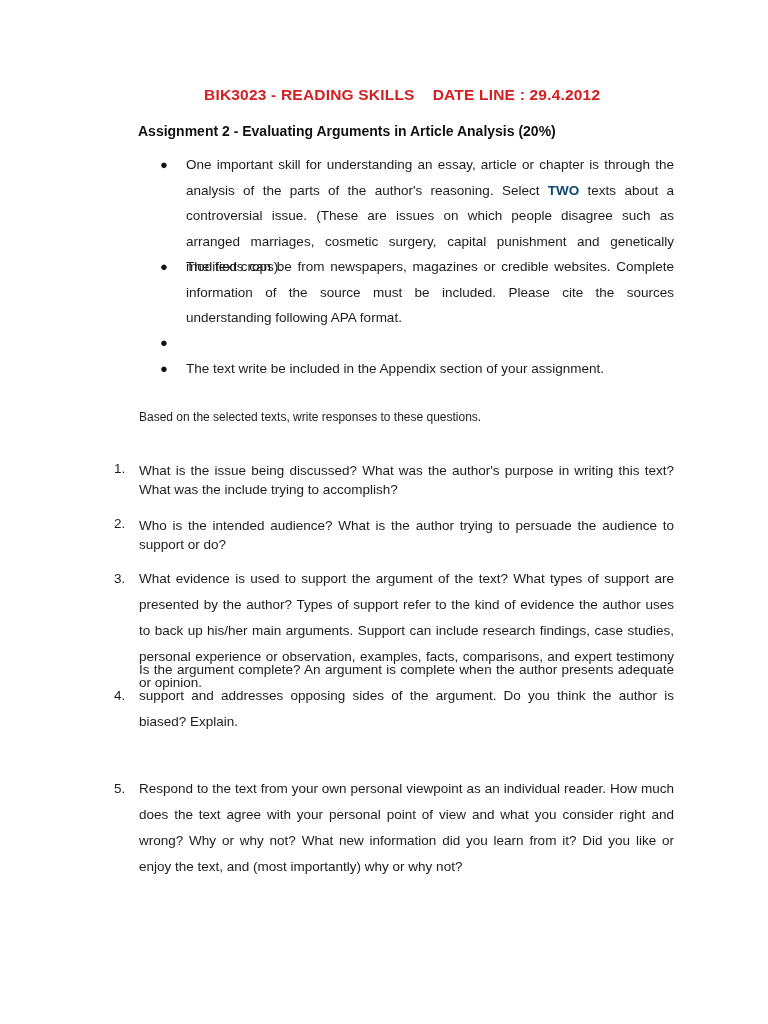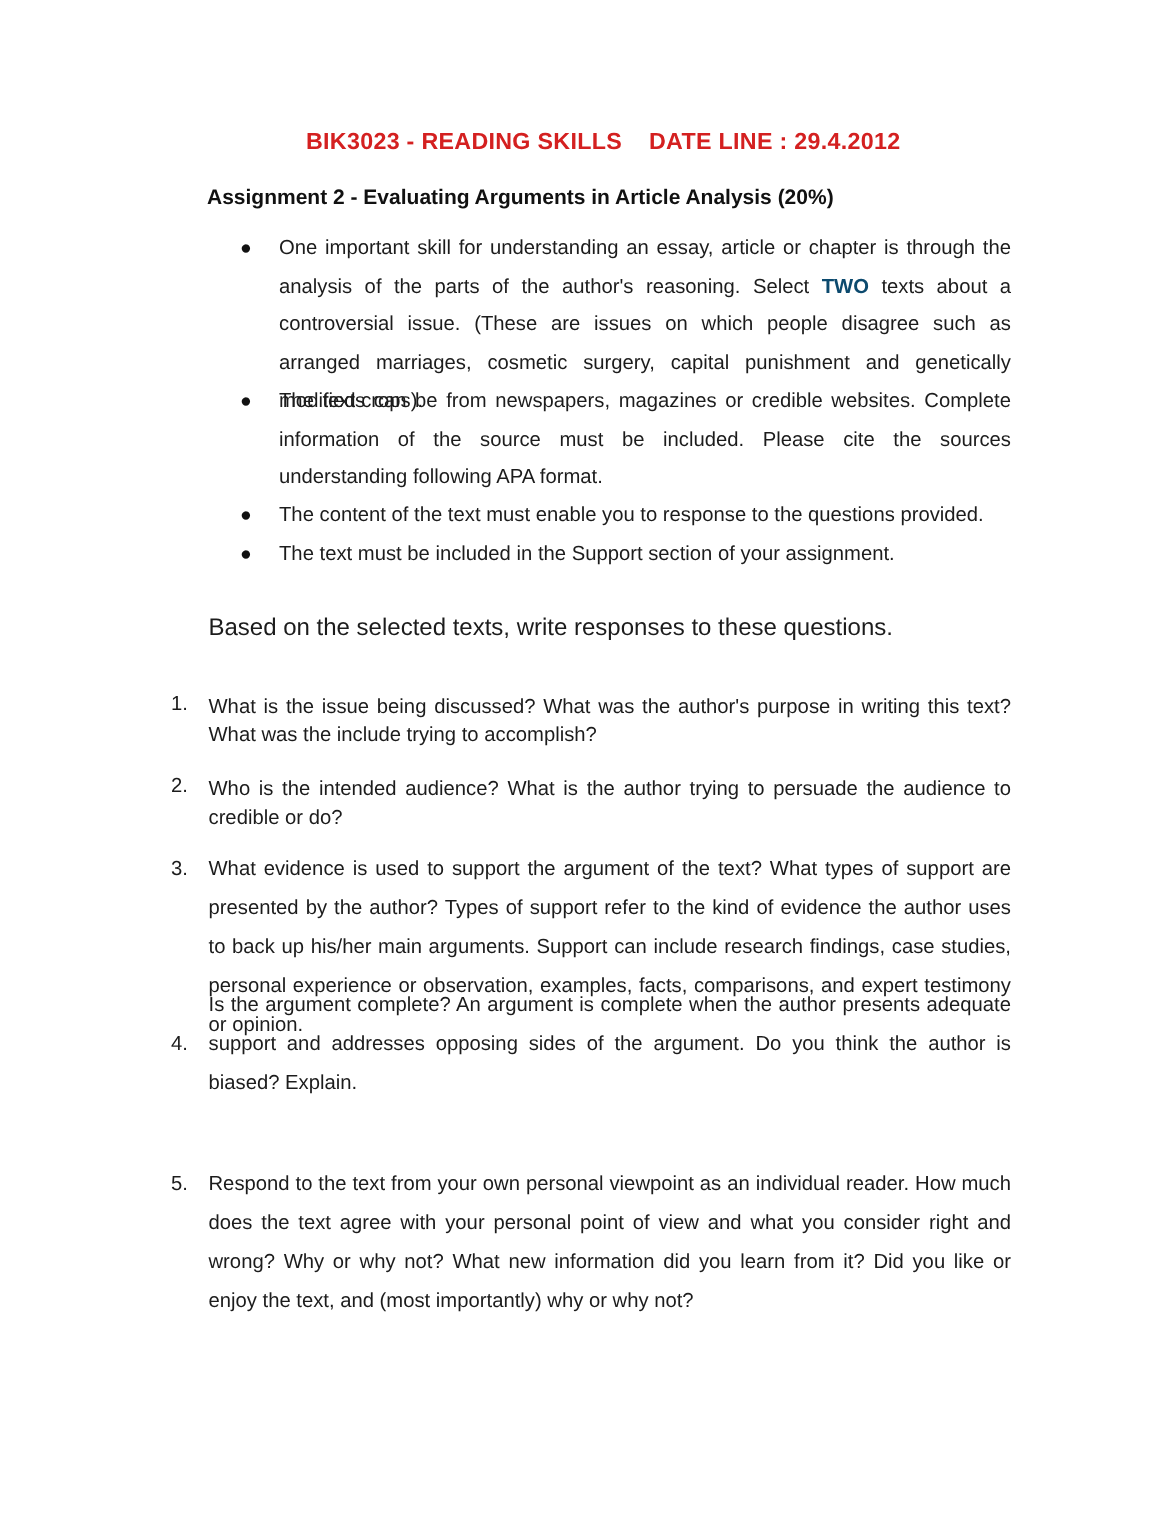--- a/index.html
+++ b/index.html
@@ -16,21 +16,21 @@
       position: absolute; left: 138px; top: 123px; font-size: 14px; font-weight: bold; color: #111;
     }
     .bullet {
       position: absolute; left: 186px; width: 488px; font-size: 13.5px; line-height: 25.5px;
       text-align: justify; color: #1c1c1c;
     }
     .bullet-dot {
       position: absolute; left: 160px; font-size: 13px; line-height: 25.5px; color: #111;
     }
     .intro {
-      position: absolute; left: 139px; top: 410px; font-size: 16px; color: #1c1c1c;
+      position: absolute; left: 139px; top: 410px; font-size: 12px; color: #1c1c1c;
     }
     .qnum {
       position: absolute; left: 114px; font-size: 13.5px; color: #1c1c1c;
     }
     .qtext {
       position: absolute; left: 139px; width: 535px; font-size: 13.5px;
       text-align: justify; color: #1c1c1c;
     }
     b.em { font-weight: bold; color: #0c4a6e; }
   </style>
@@ -42,32 +42,31 @@
   <div class="title">BIK3023 - READING SKILLS    DATE LINE : 29.4.2012</div>
   <div class="subtitle">Assignment 2 - Evaluating Arguments in Article Analysis (20%)</div>
 
   <div class="bullet-dot" style="top:152px;">●</div>
   <div class="bullet" style="top:152px;"><span>One important skill for understanding an essay, article or chapter is through the analysis of the parts of the author's reasoning. Select </span><b class="em">TWO</b><span> texts about a controversial issue.  (These are issues on which people disagree such as arranged marriages, cosmetic surgery, capital punishment and genetically modified crops).</span></div>
 
   <div class="bullet-dot" style="top:254px;">●</div>
   <div class="bullet" style="top:254px;">The texts can be from newspapers, magazines or credible websites. Complete information of the source must be included. Please cite the sources understanding following APA format.</div>
 
   <div class="bullet-dot" style="top:330px;">●</div>
-  <div class="bullet" style="top:330px;">The content of the text must enable you to response to the questions provided.</div>
 
   <div class="bullet-dot" style="top:356px;">●</div>
-  <div class="bullet" style="top:356px;">The text must be included in the Support section of your assignment.</div>
+  <div class="bullet" style="top:356px;">The text write be included in the Appendix section of your assignment.</div>
 
   <div class="intro">Based on the selected texts, write responses to these questions.</div>
 
   <div class="qnum" style="top:461px;">1.</div>
   <div class="qtext" style="top:461px; line-height:19px;">What is the issue being discussed? What was the author's purpose in writing this text?  What was the include trying to accomplish?</div>
 
   <div class="qnum" style="top:516px;">2.</div>
-  <div class="qtext" style="top:516px; line-height:19px;">Who is the intended audience? What is the author trying to persuade the audience to credible or do?</div>
+  <div class="qtext" style="top:516px; line-height:19px;">Who is the intended audience? What is the author trying to persuade the audience to support or do?</div>
 
   <div class="qnum" style="top:571px;">3.</div>
   <div class="qtext" style="top:566px; line-height:26px;">What evidence is used to support the argument of the text?  What types of support are presented by the author? Types of support refer to the kind of evidence the author uses to back up his/her main arguments. Support can include research findings, case studies, personal experience or observation, examples, facts, comparisons, and expert testimony or opinion.</div>
 
   <div class="qnum" style="top:688px;">4.</div>
   <div class="qtext" style="top:657px; line-height:26px;">Is the argument complete? An argument is complete when the author presents adequate support and addresses opposing sides of the argument. Do you think the author is biased? Explain.</div>
 
   <div class="qnum" style="top:781px;">5.</div>
   <div class="qtext" style="top:776px; line-height:26px;">Respond to the text from your own personal viewpoint as an individual reader. How much does the text agree with your personal point of view and what you consider right and wrong? Why or why not?  What new information did you learn from it? Did you like or enjoy the text, and (most importantly) why or why not?</div>
 

